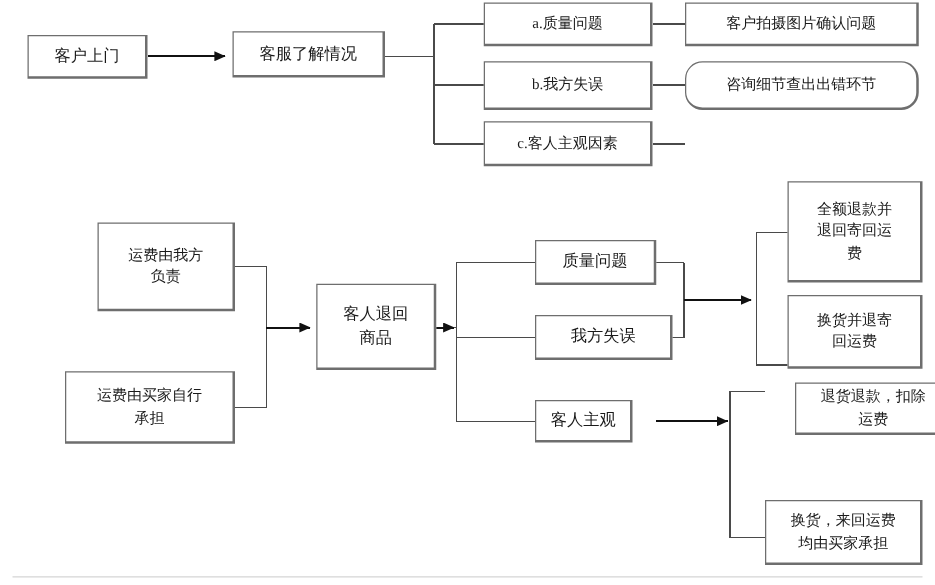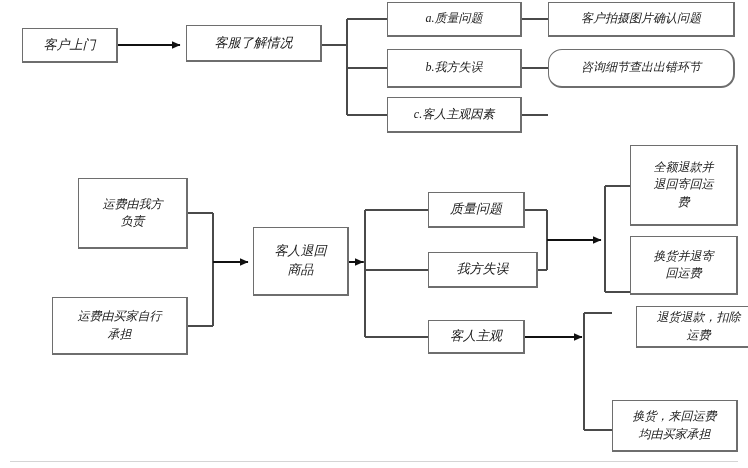--- a/index.html
+++ b/index.html
@@ -36,21 +36,20 @@
     border-bottom-width: 2px;
     background: #ffffff;
     display: flex;
     align-items: center;
     justify-content: center;
     text-align: center;
     color: #1a1a1a;
     line-height: 1.45;
     padding: 1px 4px;
     white-space: pre-line;
-    font-style: italic;
   }
   .fs-13 { font-size: 13px; }
   .fs-12 { font-size: 12px; }
   .bottom-rule {
     position: absolute;
     left: 10px;
     top: 461px;
     width: 728px;
     height: 1px;
     background: #d5d5d5;
@@ -109,21 +108,21 @@
       <path d="M118,45 L180,45"></path>
       <path d="M213,262 L248,262"></path>
       <path d="M349,262 L363,262"></path>
       <path d="M547,240 L601,240"></path>
       <path d="M525,337 L582,337"></path>
     </g>
   </svg>
 
   <div class="node-box fs-13" style="left:22px; top:28px; width:96px; height:35px;">客户上门</div>
 
-  <div class="node-box fs-13" style="left:186px; top:25px; width:136px; height:37px;">客服了解情况</div>
+  <div class="node-box fs-13" style="left:186px; top:25px; width:122px; height:37px;">客服了解情况</div>
 
   <div class="node-box fs-12" style="left:387px; top:2px; width:135px; height:35px;">a.质量问题</div>
 
   <div class="node-box fs-12" style="left:387px; top:49px; width:135px; height:39px;">b.我方失误</div>
 
   <div class="node-box fs-12" style="left:387px; top:97px; width:135px; height:36px;">c.客人主观因素</div>
 
   <div class="node-box fs-12" style="left:548px; top:2px; width:187px; height:35px;">客户拍摄图片确认问题</div>
 
   <div class="node-box fs-12" style="left:548px; top:49px; width:187px; height:39px;border-radius:14px;">咨询细节查出出错环节</div>
@@ -135,21 +134,21 @@
   <div class="node-box fs-12" style="left:52px; top:297px; width:136px; height:58px;">运费由买家自行
 承担</div>
 
   <div class="node-box fs-13" style="left:253px; top:227px; width:96px; height:69px;">客人退回
 商品</div>
 
   <div class="node-box fs-13" style="left:428px; top:192px; width:97px; height:36px;">质量问题</div>
 
   <div class="node-box fs-13" style="left:428px; top:252px; width:110px; height:36px;">我方失误</div>
 
-  <div class="node-box fs-13" style="left:428px; top:320px; width:97px; height:34px;">客人主观</div>
+  <div class="node-box fs-13" style="left:428px; top:320px; width:78px; height:34px;">客人主观</div>
 
   <div class="node-box fs-12" style="left:630px; top:145px; width:108px; height:81px;">全额退款并
 退回寄回运
 费</div>
 
   <div class="node-box fs-12" style="left:630px; top:236px; width:108px; height:59px;">换货并退寄
 回运费</div>
 
   <div class="node-box fs-12" style="left:636px; top:306px; width:126px; height:42px;">退货退款，扣除
 运费</div>

